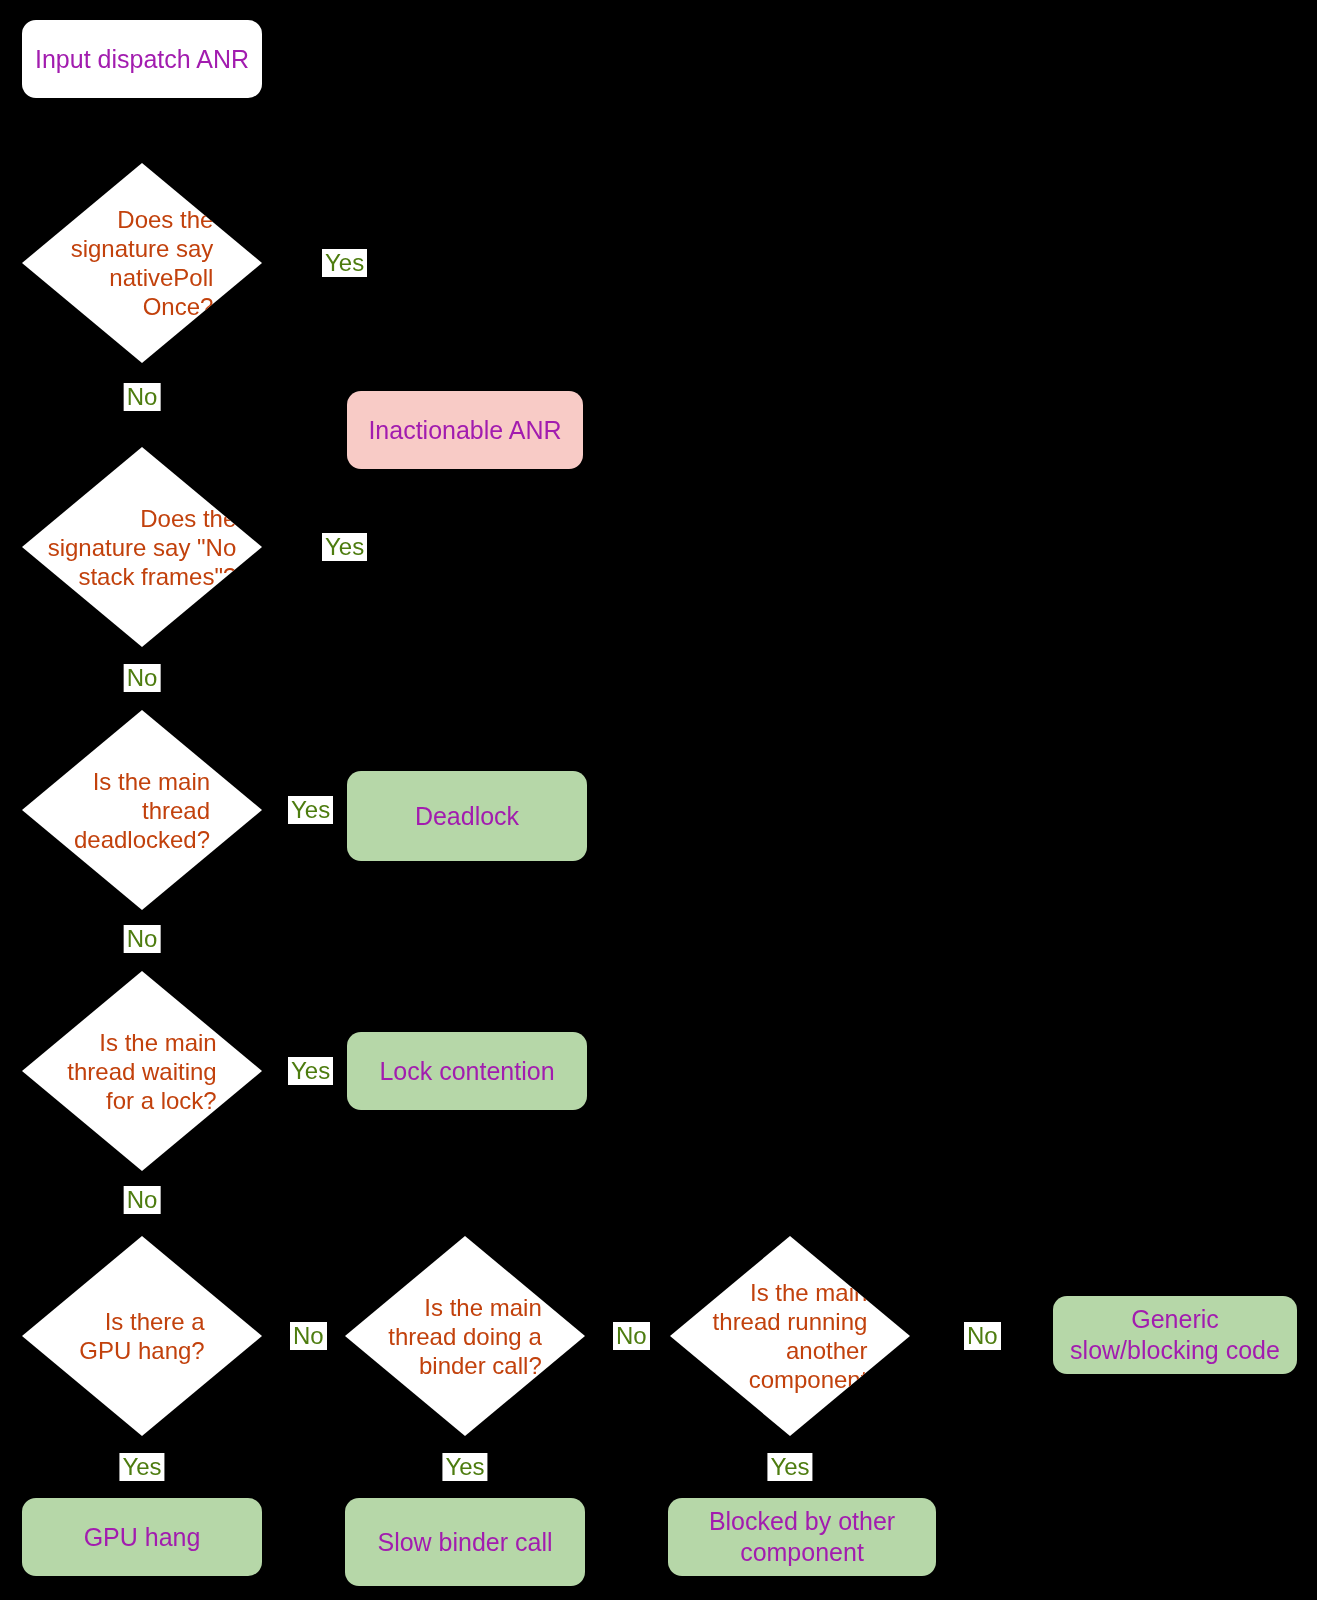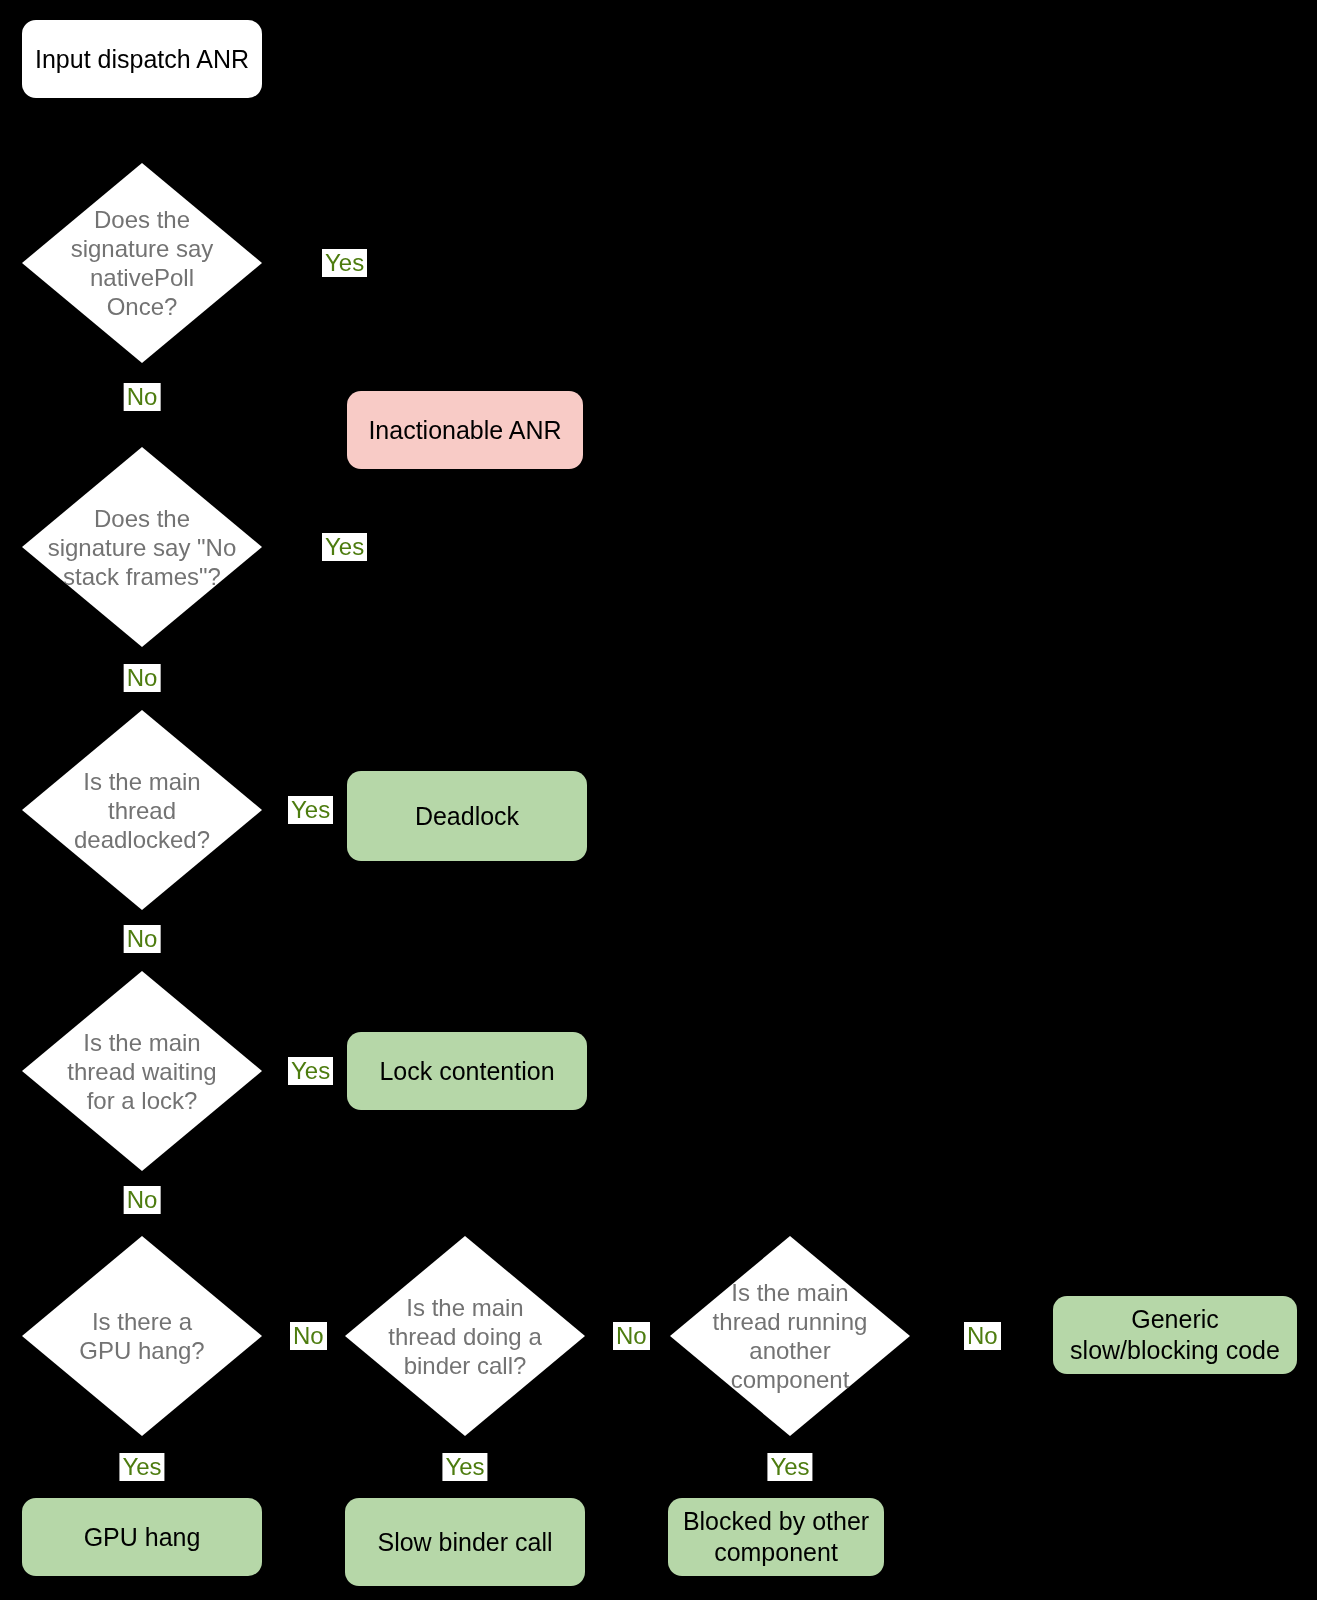--- a/index.html
+++ b/index.html
@@ -11,35 +11,35 @@
     color:#111;
   }
   .canvas{position:absolute;left:0;top:0;width:1317px;height:1600px;}
   .rect{
     position:absolute;
     border-radius:14px;
     display:flex;align-items:center;justify-content:center;
     text-align:center;
     font-size:25px;line-height:31px;
     white-space:pre-line;
-    color:#000000;
+    color:#a21caf;
   }
   .rect.start{background:#ffffff;}
   .rect.bad{background:#f8cbc6;margin-top:27px;}
   .rect.good{background:#b6d7a8;}
   .diamond{
     position:absolute;
     width:240px;height:200px;
     background:#ffffff;
     clip-path:polygon(50% 0, 100% 50%, 50% 100%, 0 50%);
     display:flex;align-items:center;justify-content:center;
-    text-align:center;
+    text-align:right;
     font-size:24px;line-height:29px;
     white-space:pre-line;
-    color:#737373;
+    color:#c2410c;
   }
   .edge-label{
     position:absolute;
     background:#ffffff;
     color:#4d7c0f;
     font-size:24px;line-height:28px;
     padding:0 3px;
     white-space:nowrap;
   }
   .cx{transform:translateX(-50%);}
@@ -97,16 +97,16 @@
 
   <div class="rect good" style="left:1053px;top:1296px;width:244px;height:78px;">Generic
 slow/blocking code</div>
 
   <div class="edge-label cx" style="left:142px;top:1453px;">Yes</div>
   <div class="edge-label cx" style="left:465px;top:1453px;">Yes</div>
   <div class="edge-label cx" style="left:790px;top:1453px;">Yes</div>
 
   <div class="rect good" style="left:22px;top:1498px;width:240px;height:78px;">GPU hang</div>
   <div class="rect good" style="left:345px;top:1498px;width:240px;height:88px;">Slow binder call</div>
-  <div class="rect good" style="left:668px;top:1498px;width:216px;height:78px;">Blocked by other
+  <div class="rect good" style="left:668px;top:1498px;width:268px;height:78px;">Blocked by other
 component</div>
 
 </div>
 
 </body></html>

